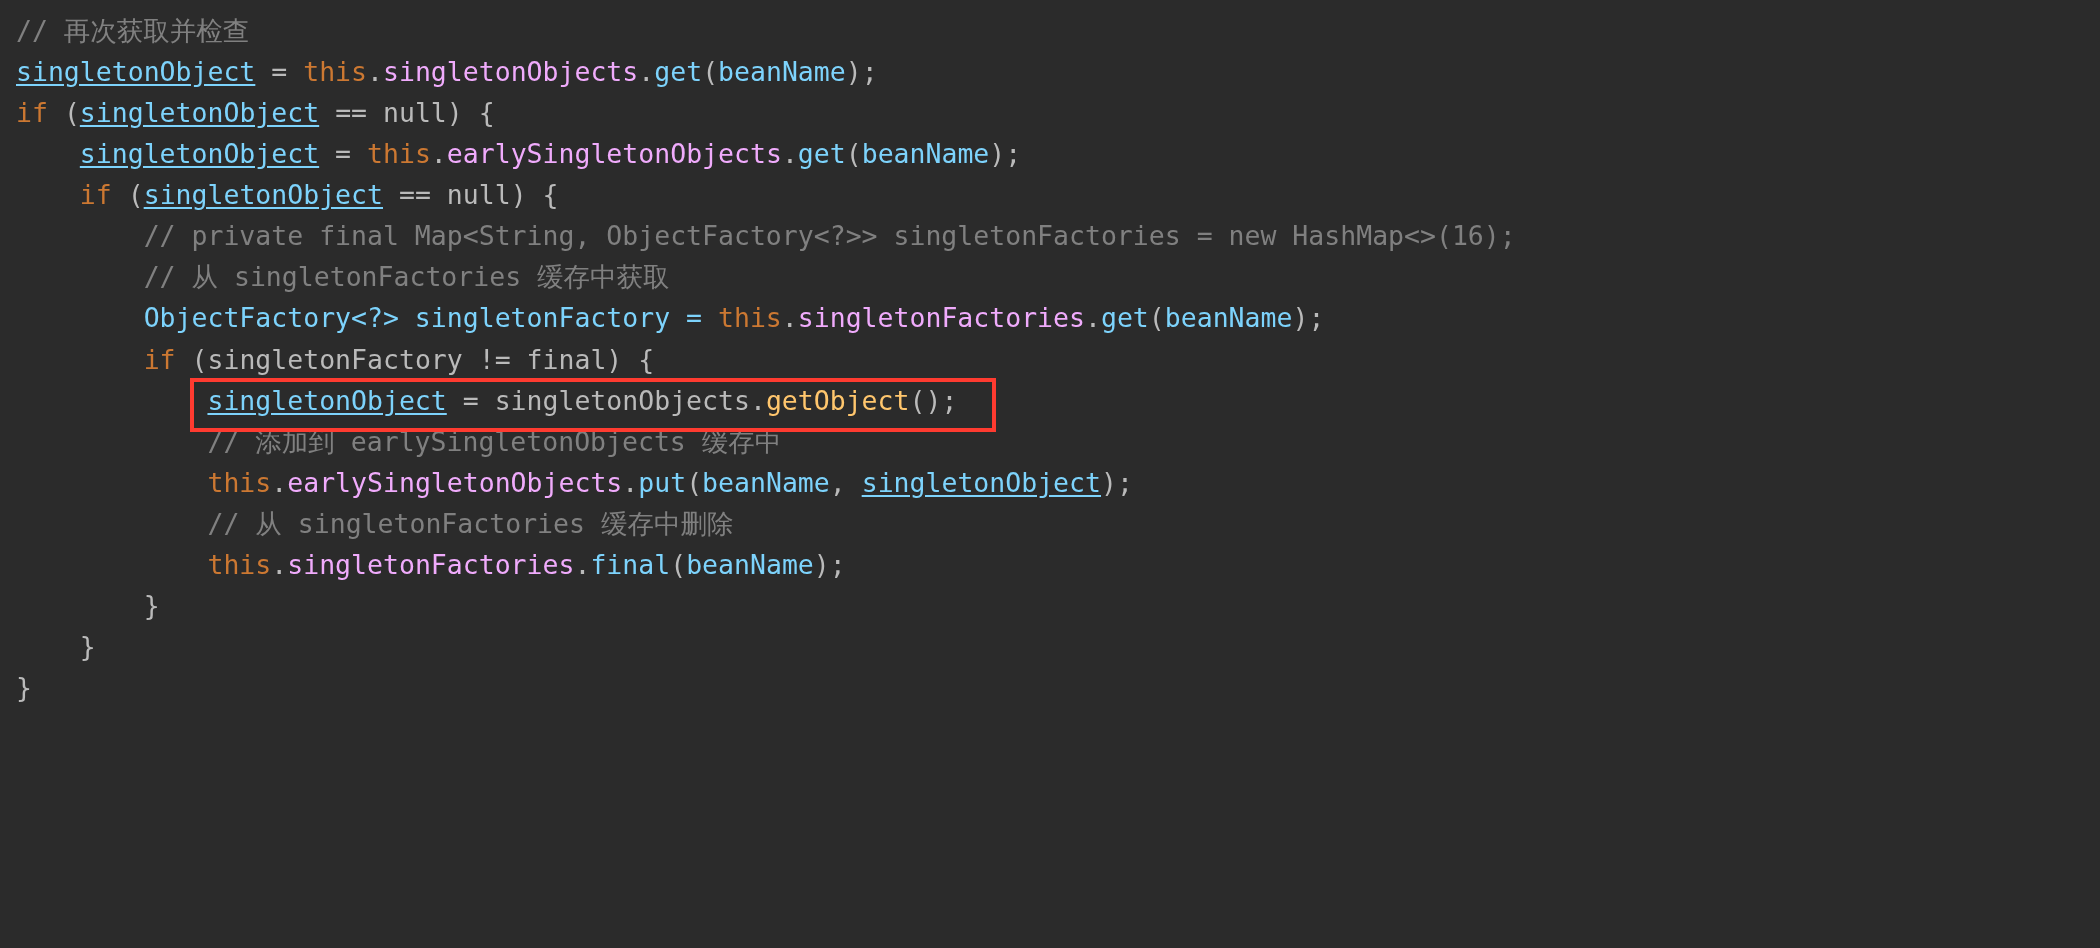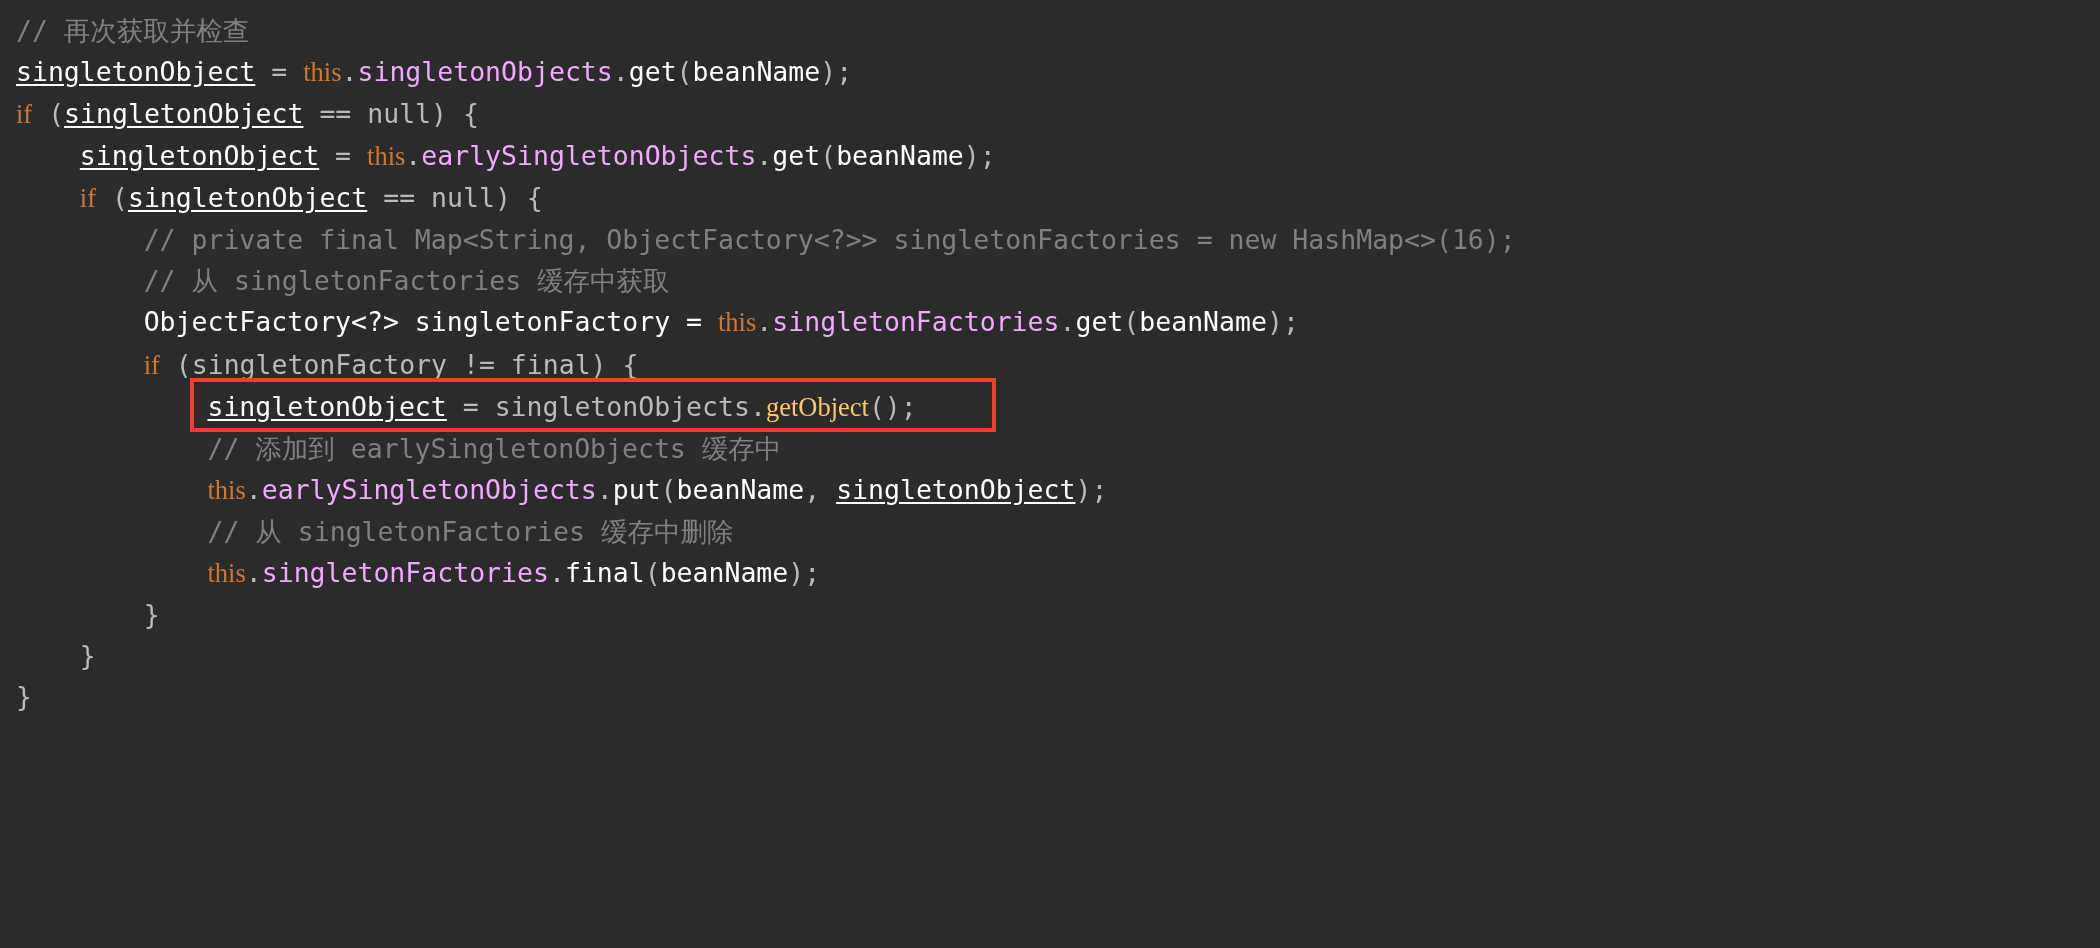--- a/index.html
+++ b/index.html
@@ -14,23 +14,23 @@
     margin: 0;
     padding: 10px 10px 10px 16px;
     font-family: "Menlo", "Consolas", "DejaVu Sans Mono", monospace;
     font-size: 26.5px;
     line-height: 1.55;
     color: #bababa;
     white-space: pre;
     position: relative;
   }
   .c  { color: #808080; margin-top: 39px; }              
-  .k  { color: #cc7832; font-family: Liberation Serif, serif; }              
-  .v  { color: #ffffff; margin-top: 34px; }              
-  .m  { color: #ffc66d; font-family: Liberation Serif, serif; }              
+  .k  { color: #cc7832; }              
+  .v  { color: #7dd3fc; margin-top: 34px; }              
+  .m  { color: #ffc66d; }              
   .p  { color: #f0abfc; }              
   .op { color: #bababa; }
   .u  { text-decoration: underline; text-underline-offset: 3px; }
   .highlight-box {
     position: absolute;
     border: 4px solid #ff3b30;
     pointer-events: none;
   }
 </style>
 </head>

